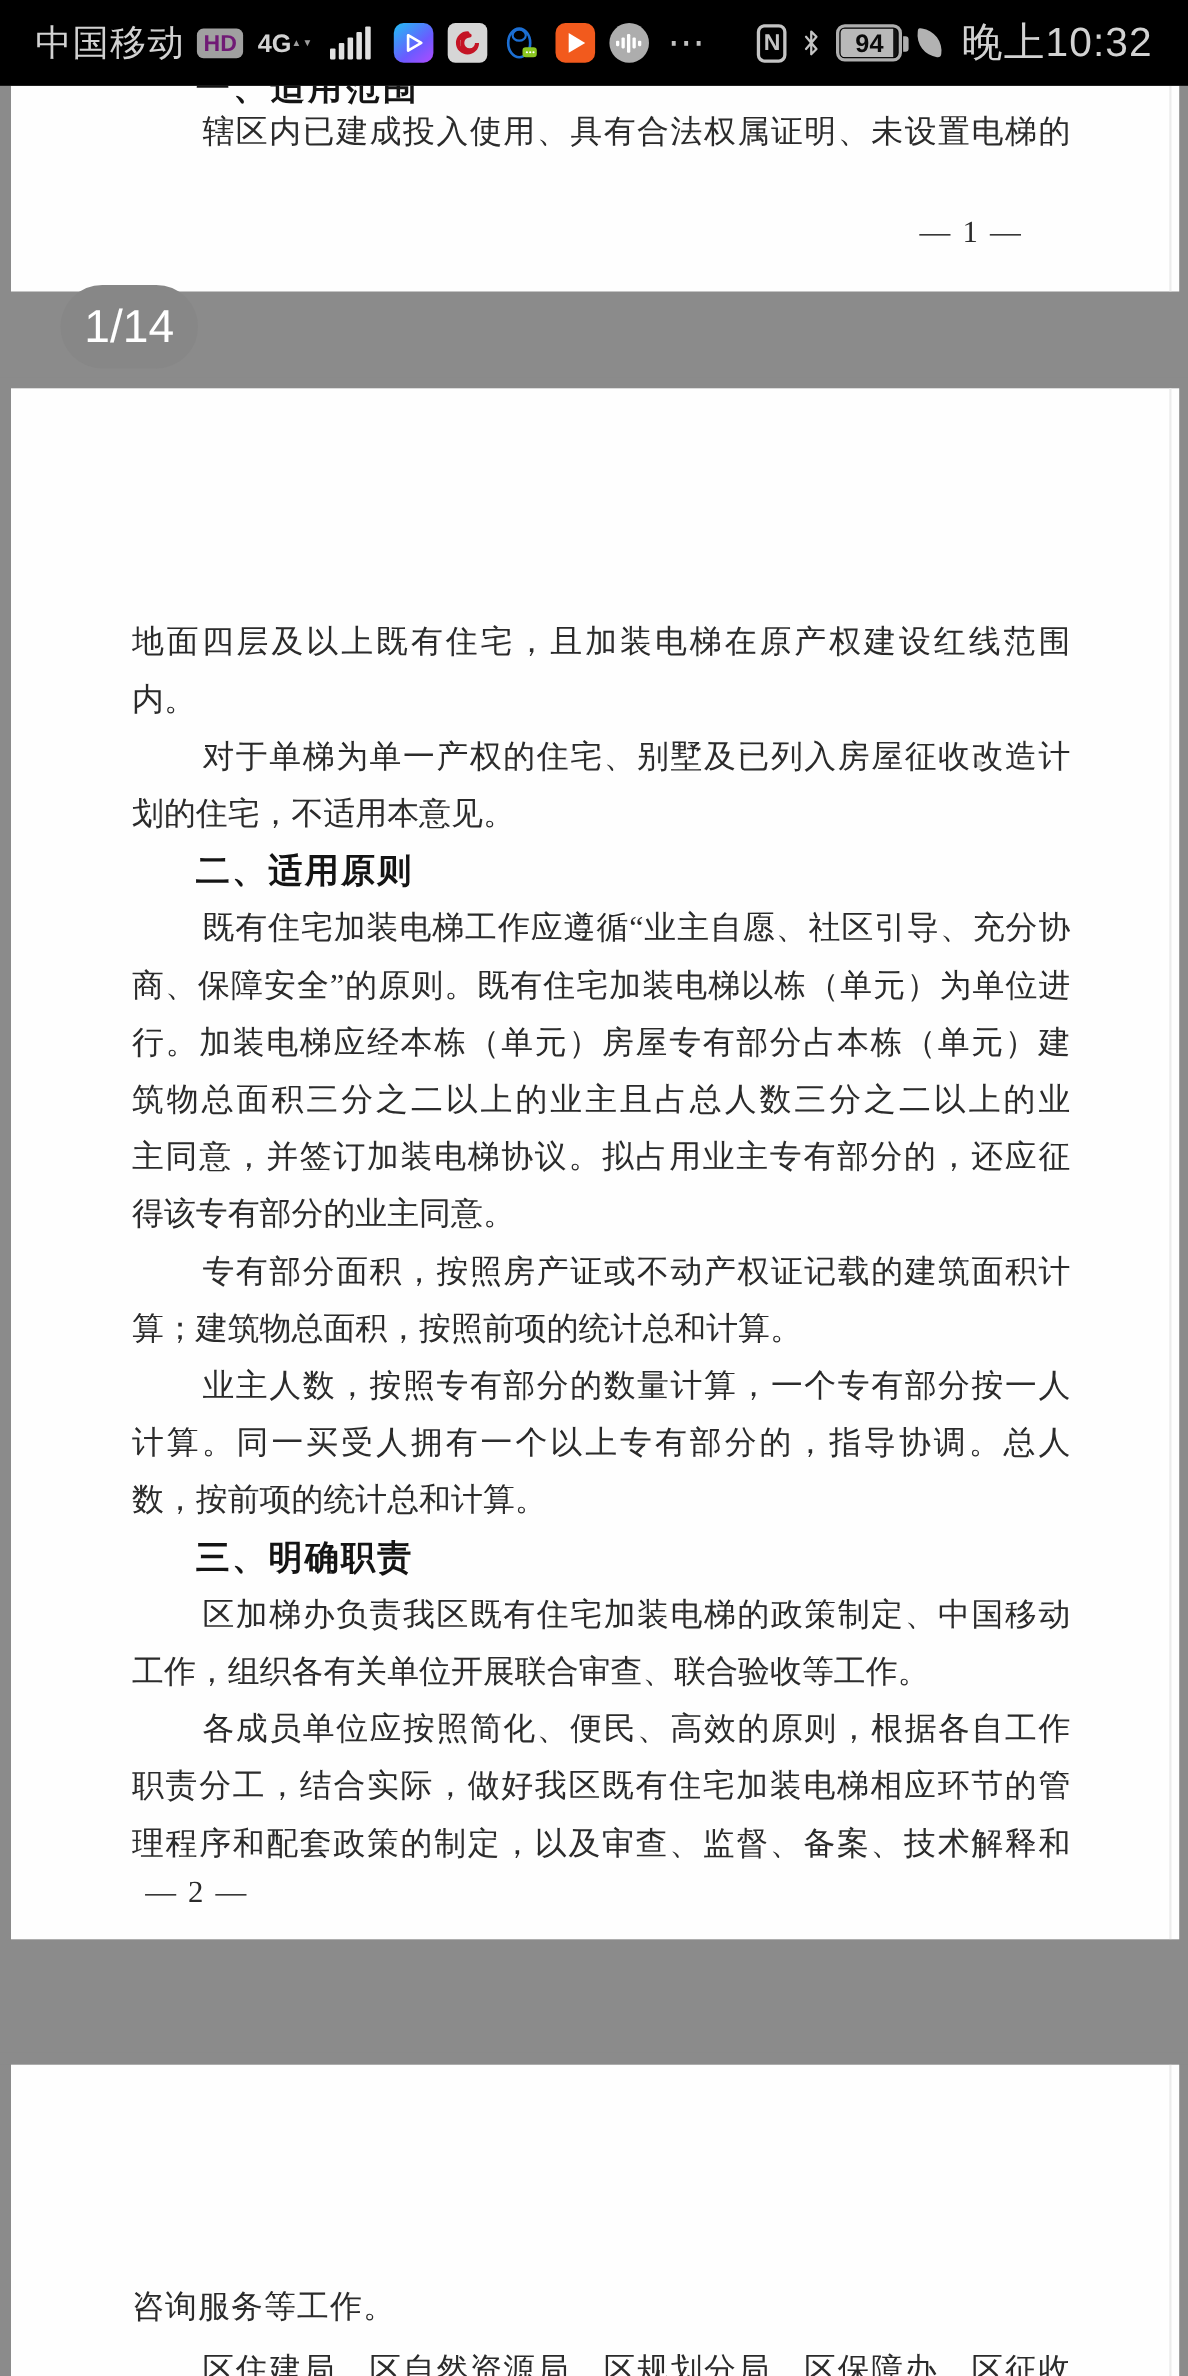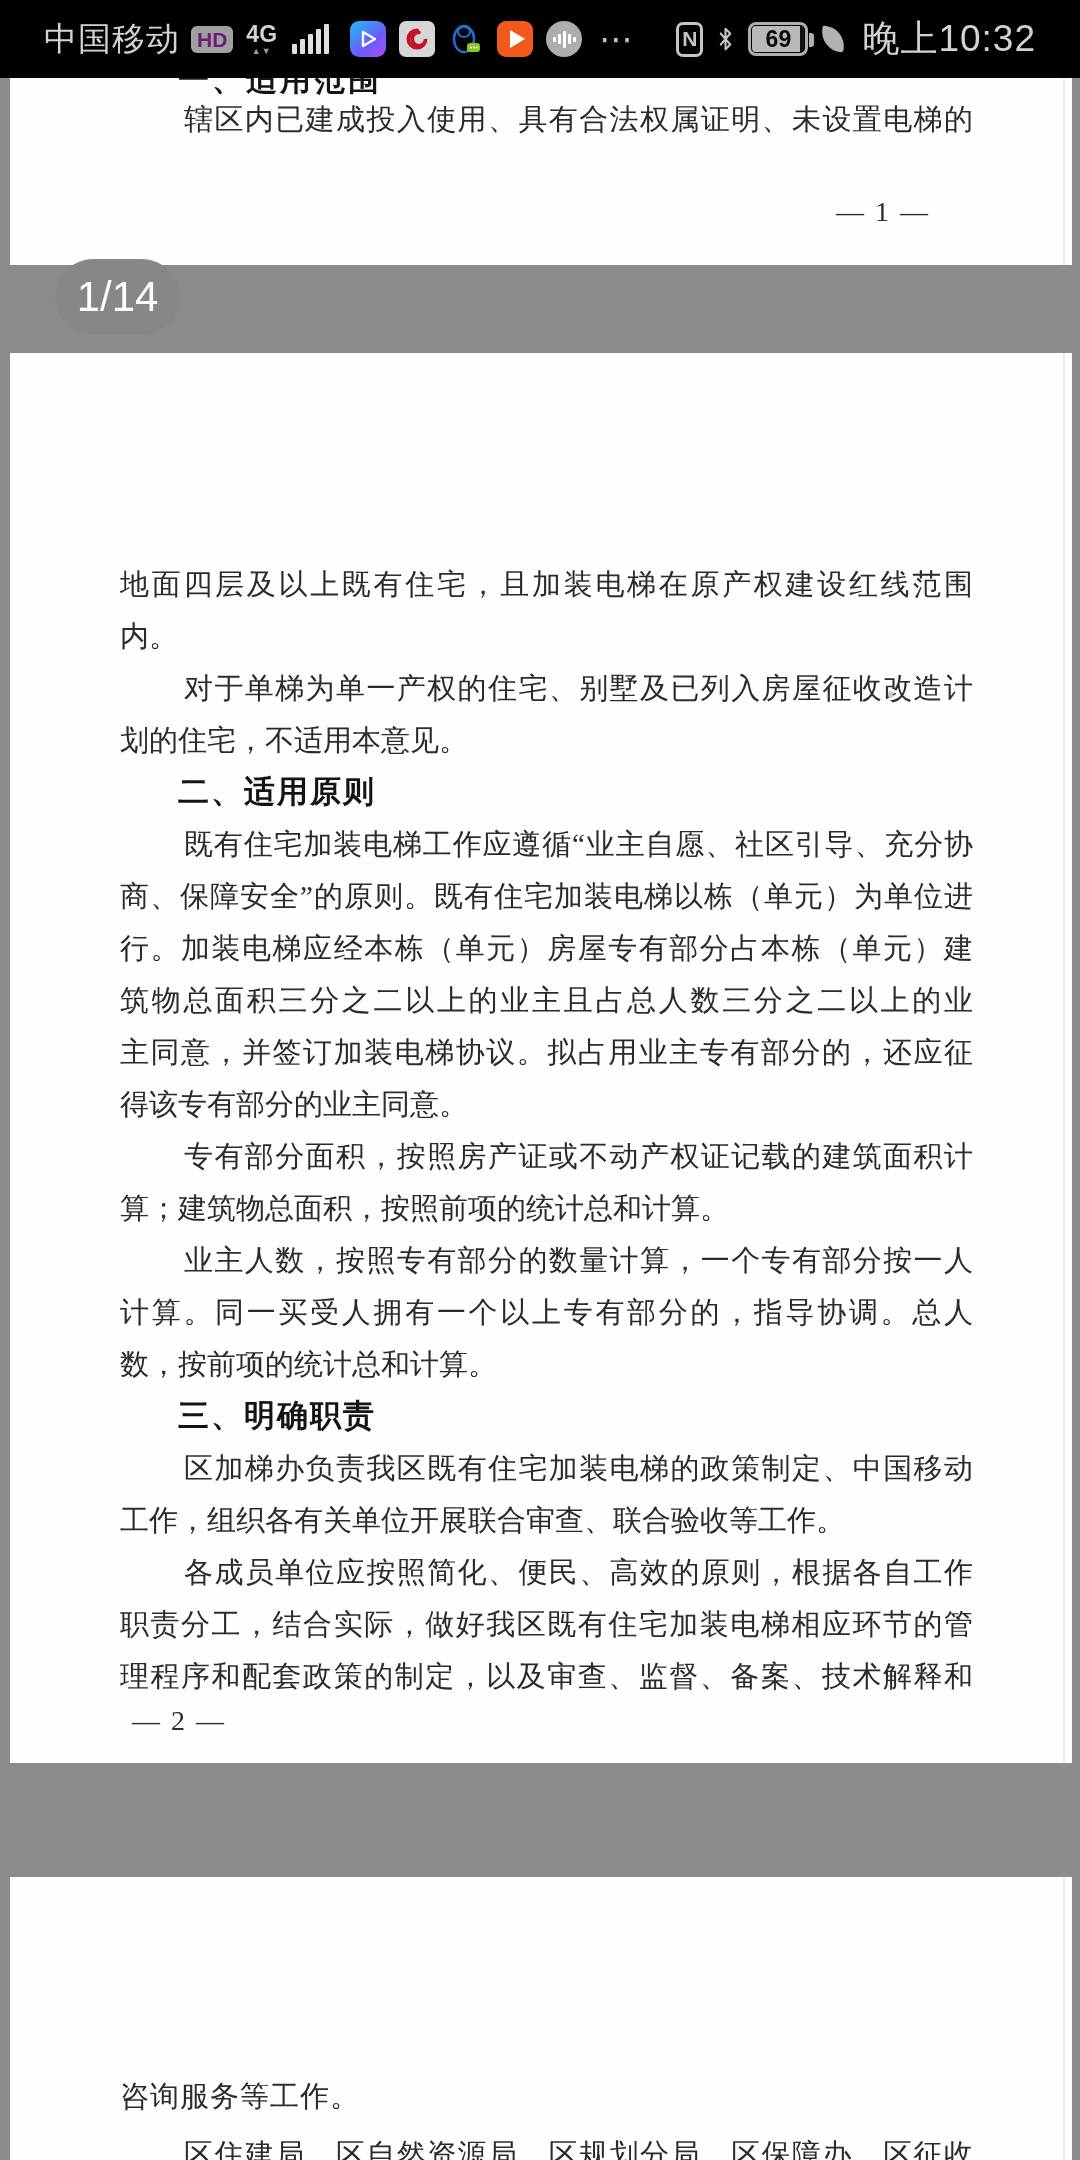--- a/index.html
+++ b/index.html
@@ -8,28 +8,28 @@
     --pill_bg:#878787; --pill_fg:#ffffff; --battery_text:#0a0a0a;
     --icon_red:#c41425; --icon_orange:#f25a1d; --icon_gray:#b5b5b5;
     --qq_blue:#1c6fd4; --qq_green:#8bc721; --edge_line:#ececec;
   }
   *{margin:0;padding:0;box-sizing:border-box;}
   html,body{width:1080px;height:2160px;overflow:hidden;}
   body{position:relative;background:var(--viewer_bg);font-family:"Liberation Serif","DejaVu Serif",serif;}
 
   
   .status-bar{position:absolute;top:0;left:0;width:1080px;height:78px;background:var(--status_bar_bg);
-    display:flex;align-items:center;justify-content:space-between;padding:0 44px;z-index:50;
+    display:flex;align-items:center;justify-content:space-between;padding:0 32px;z-index:50;
     font-family:"Liberation Sans","DejaVu Sans",sans-serif;color:var(--status_fg);}
   .sb-left,.sb-right{display:flex;align-items:center;}
   .sb-left{gap:11px;}
   .sb-right{gap:13px;}
   .carrier{font-size:33px;letter-spacing:1px;}
   .hd-badge{background:#a0a0a0;color:#701a75;font-size:21px;font-weight:bold;border-radius:6px;padding:3px 6px;line-height:1;}
-  .net-col{display:flex;flex-direction:column;align-items:center;line-height:1;margin-left:2px;}
+  .net-col{display:flex;align-items:center;line-height:1;margin-left:2px;}
   .net-label{font-size:23px;font-weight:bold;}
   .net-arrows{font-size:9px;letter-spacing:1px;color:#9d9d9d;margin-top:1px;}
   .sig-bars{display:flex;align-items:flex-end;gap:3px;margin-left:4px;}
   .sig-bars i{display:block;width:5px;background:#e0e0e0;border-radius:1px;}
   .app-icons{display:flex;align-items:center;gap:13px;margin-left:10px;}
   .app-ic{width:36px;height:36px;border-radius:9px;display:flex;align-items:center;justify-content:center;overflow:hidden;}
   .ic-video{background:linear-gradient(140deg,#27b5f5 5%,#6a5bff 60%,#b04bff 100%);}
   .ic-spiral{background:#d6d6d6;border-radius:7px;}
   .ic-qq{background:transparent;}
   .ic-play{background:var(--icon_orange);}
@@ -141,21 +141,21 @@
     <span class="nfc">N</span>
     <span style="color:#c4c4c4;display:flex;">
       <svg width="19" height="30" viewBox="0 0 24 34">
           <path d="M6 10 L18 24 L12 30 L12 4 L18 10 L6 24" fill="none" stroke="currentColor" stroke-width="2.6" stroke-linejoin="round" stroke-linecap="round"></path>
         </svg>
     </span>
     <span class="battery">
       <span class="batt-inner">
           <span class="batt-fill"></span>
         </span>
-      <span class="batt-num">69</span>
+      <span class="batt-num">94</span>
     </span>
     <span class="leaf"></span>
     <span class="time">晚上10:32</span>
   </div>
 </div>
 
 <div class="viewer">
 
   <div class="page" id="page1">
     <div class="p1-heading">一、适用范围</div>

